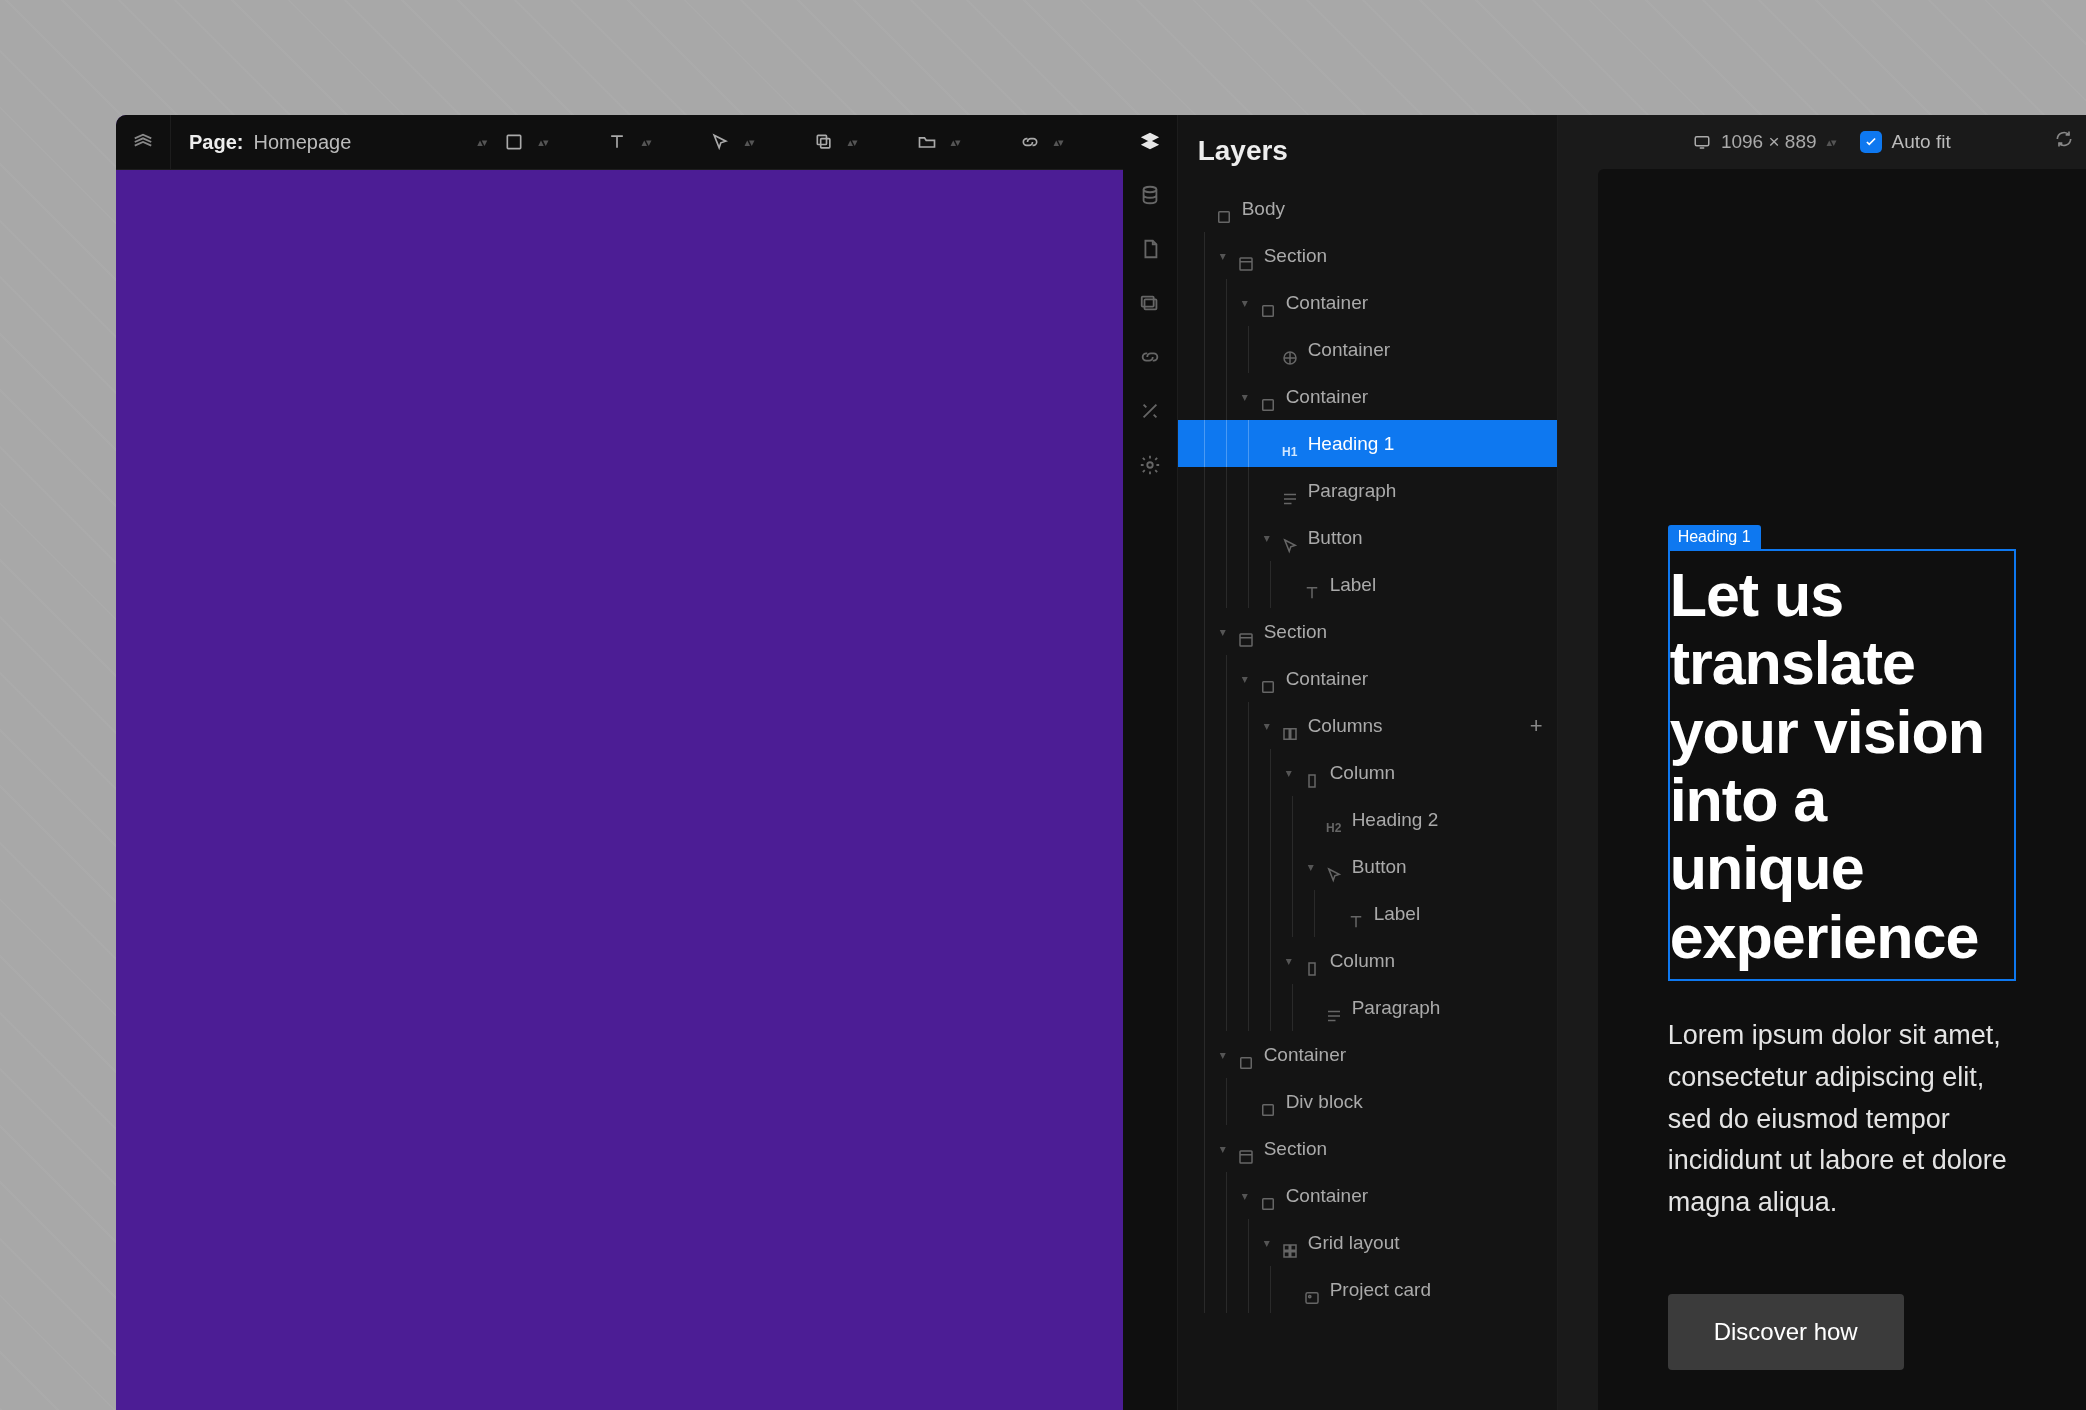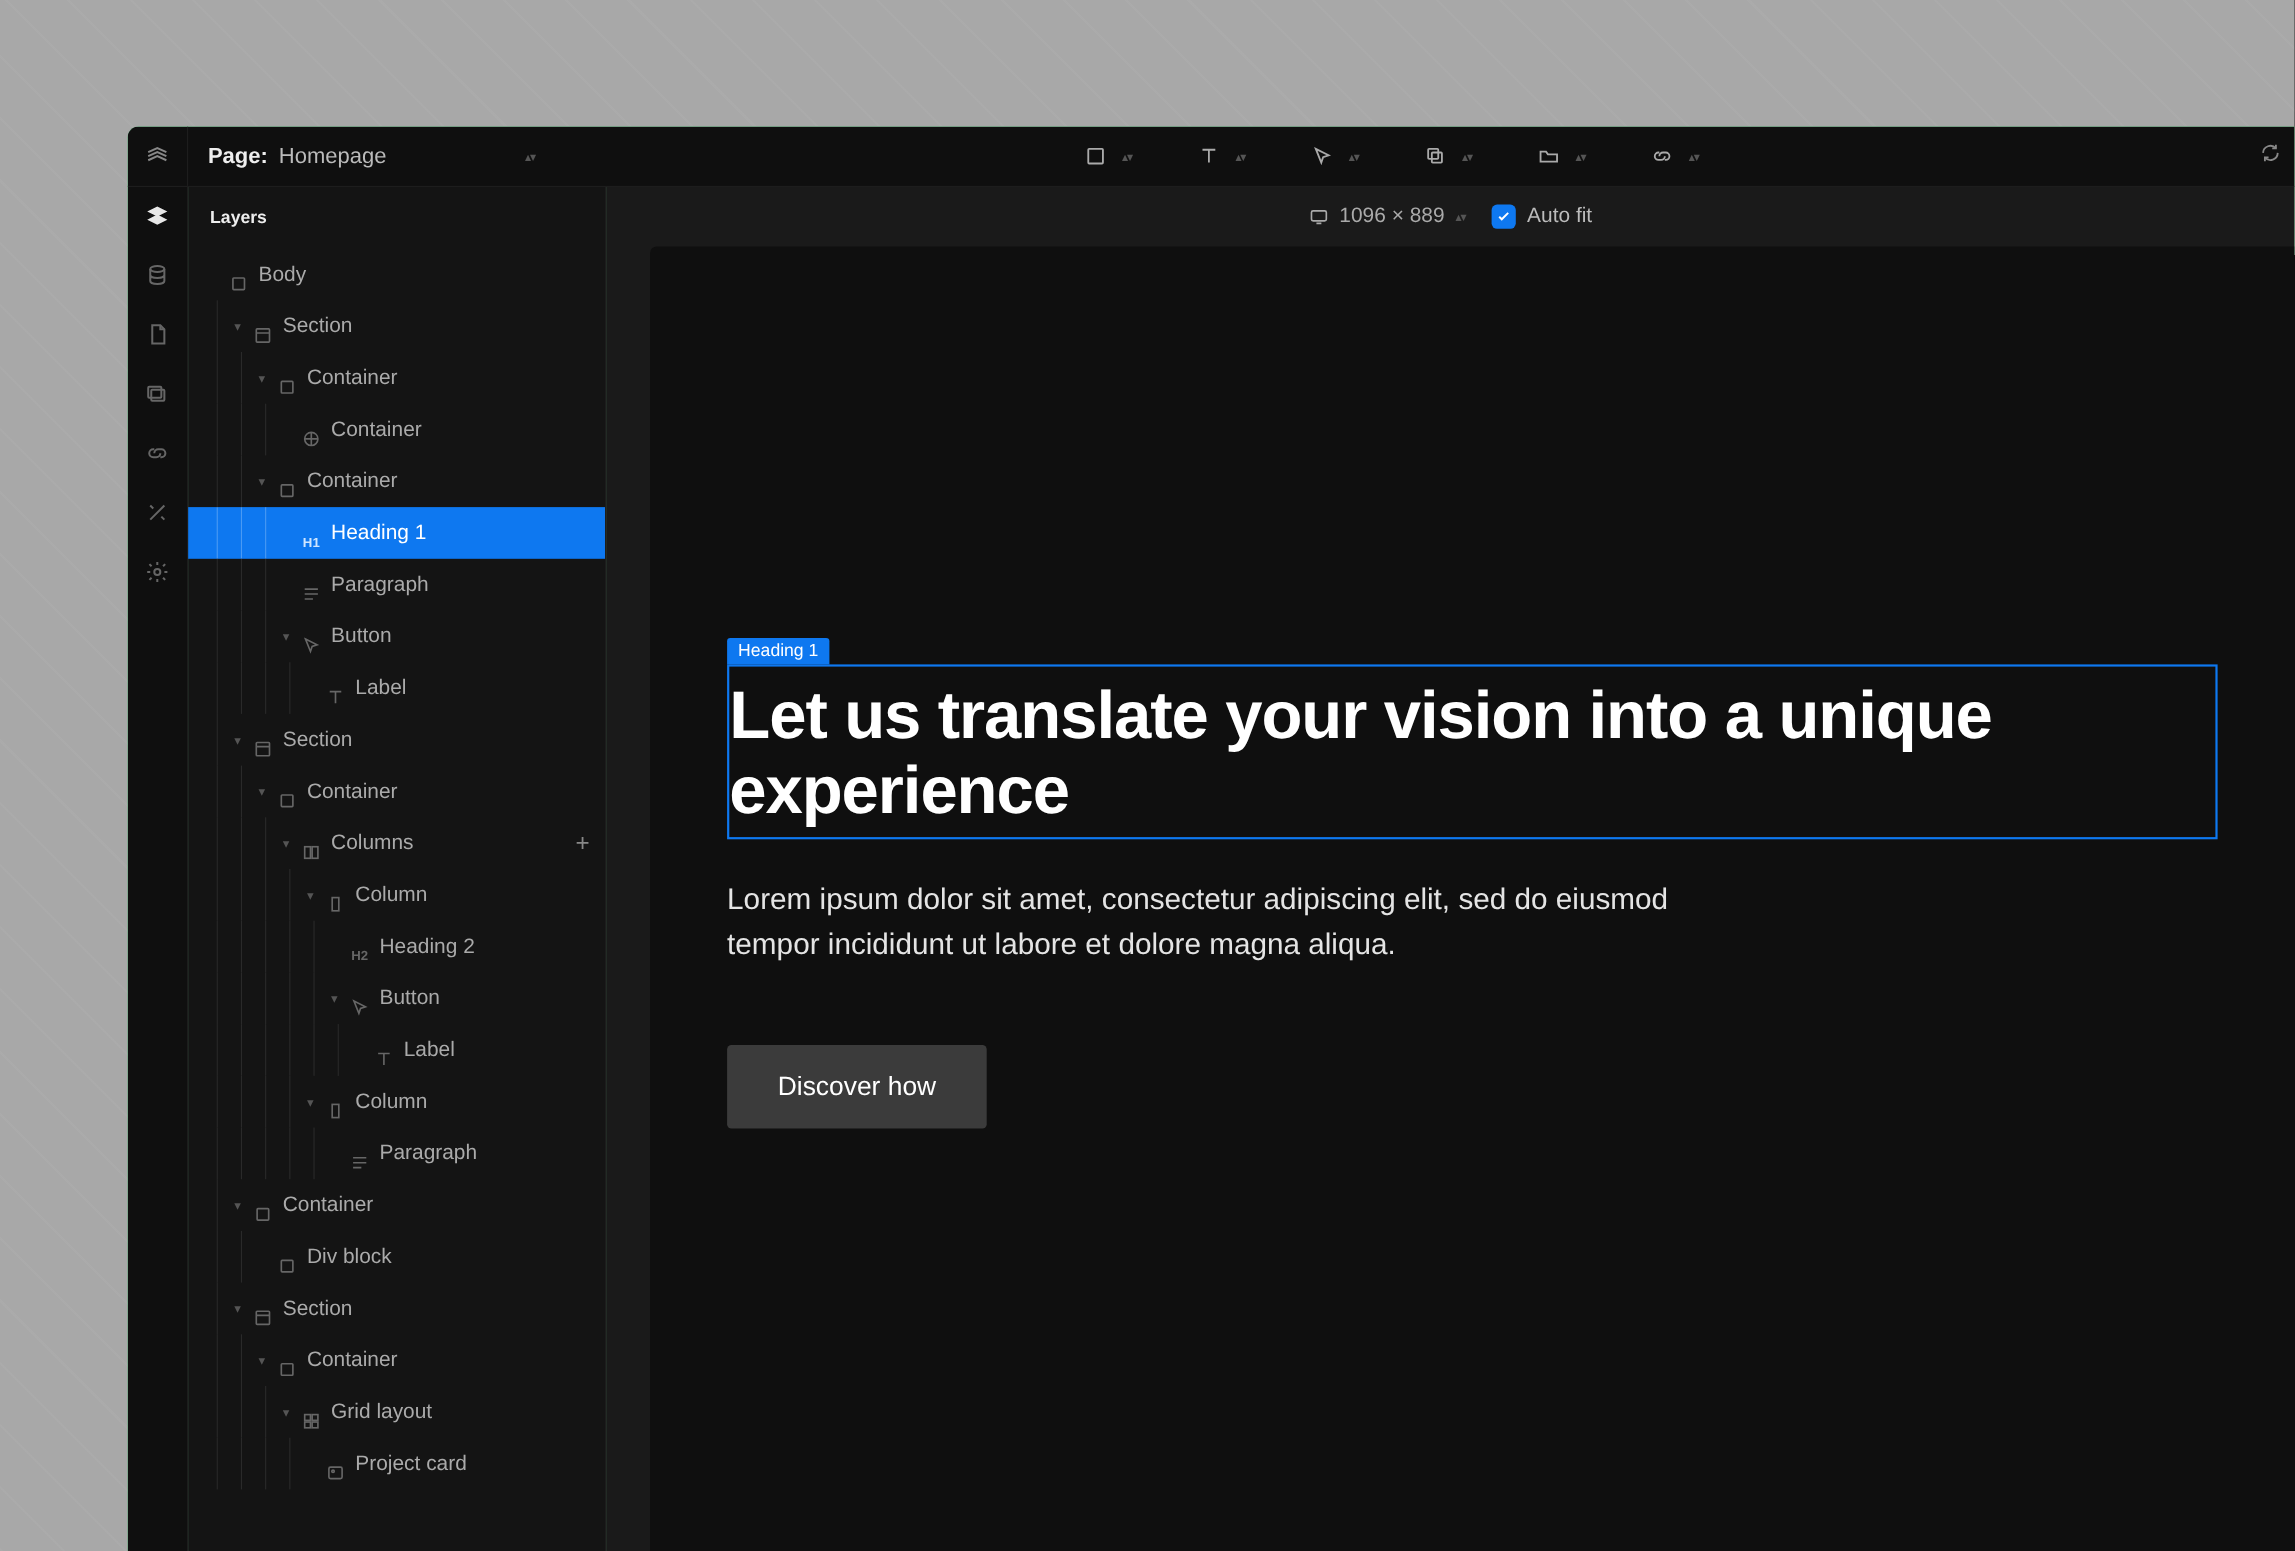--- a/index.html
+++ b/index.html
@@ -18,25 +18,25 @@
     inset: 0;
     background-image: repeating-linear-gradient(45deg, rgba(255,255,255,0.03) 0 2px, transparent 2px 40px);
     pointer-events: none;
   }
   .window {
     position: absolute;
     top: 115px;
     left: 116px;
     right: 0;
     bottom: 0;
-    background: #86efac;
+    background: #4c1d95;
     border-radius: 10px 0 0 0;
     overflow: hidden;
     display: flex;
-    flex-direction: column;
+    flex-direction: row;
   }
   
   .topbar {
     height: 55px;
     display: flex;
     align-items: center;
     background: #0f0f0f;
     border-bottom: 1px solid #1d1d1d;
     color: #ccc;
     padding: 0 20px 0 0;
@@ -98,21 +98,21 @@
   .rail-item svg { width:22px; height:22px; }
   
   .layers-panel {
     width: 380px;
     background: #141414;
     border-right: 1px solid #1d1d1d;
     overflow-y: hidden;
     color:#ccc;
   }
   .layers-title {
-    font-size: 16px;
+    font-size: 28px;
     font-weight: 600;
     color: #eee;
     padding: 20px 20px 18px 20px;
   }
   .tree { font-size: 19px; }
   .node {
     display:flex;
     align-items:center;
     height: 47px;
     color:#999;

